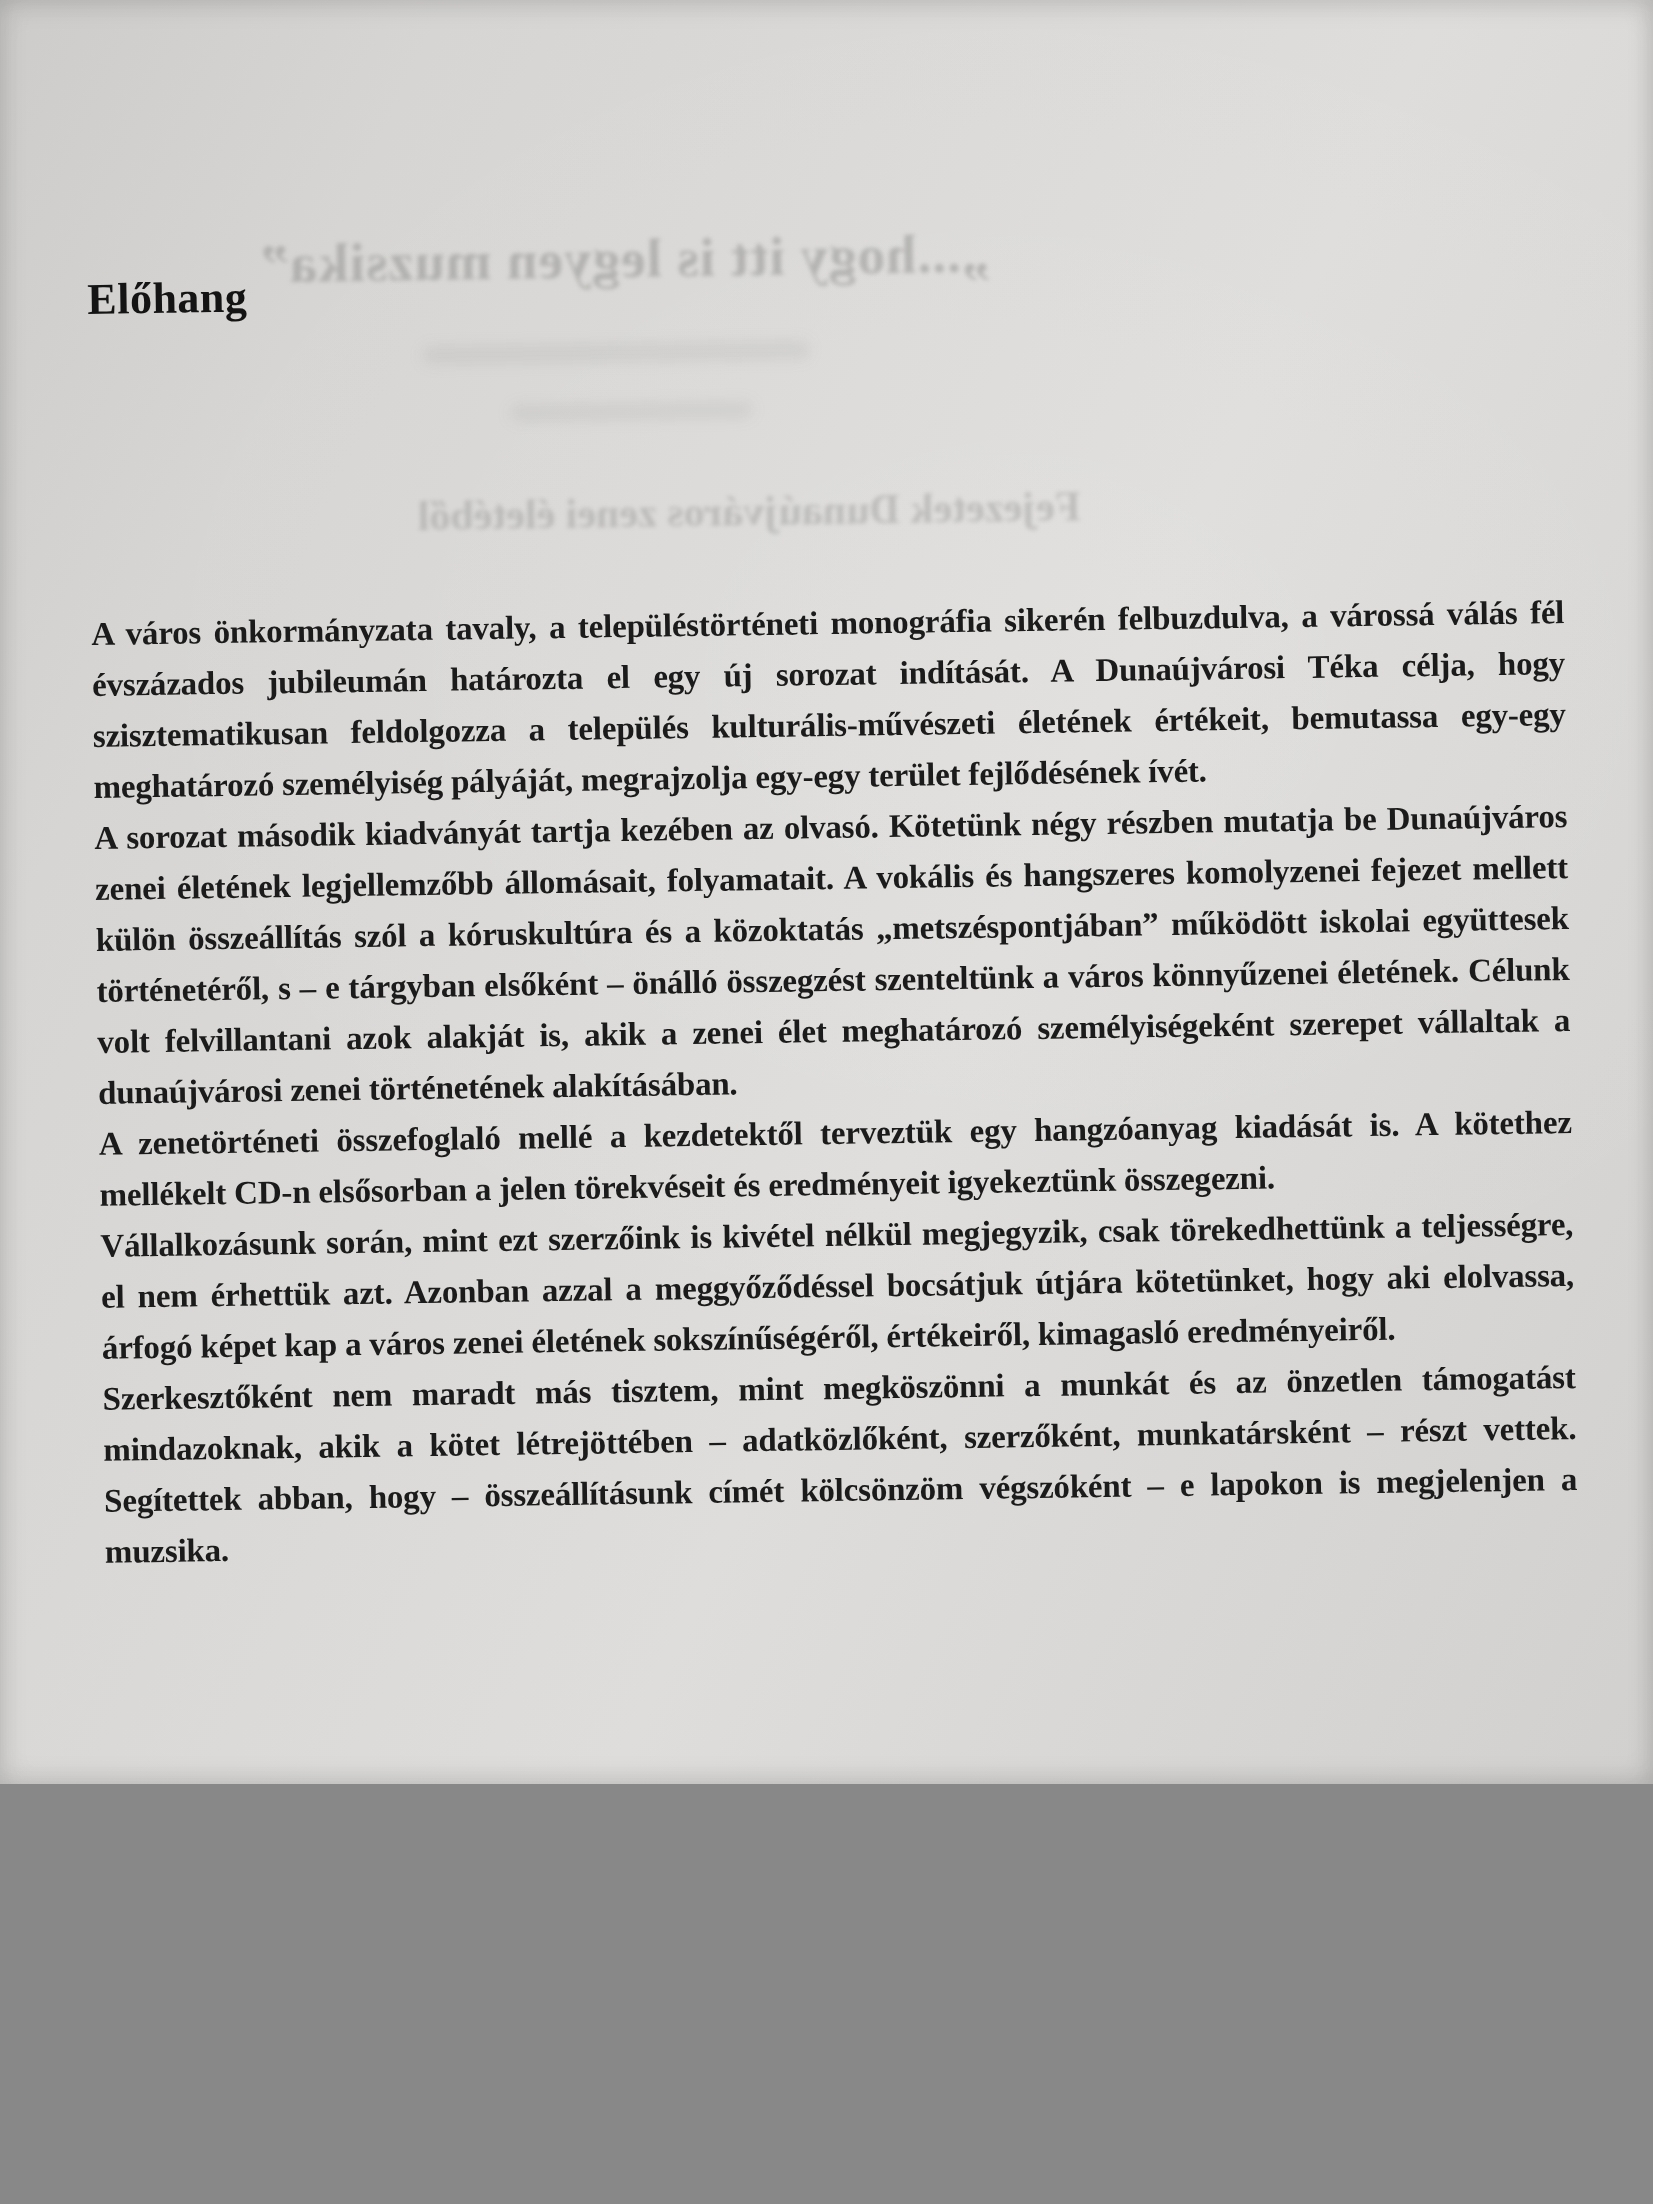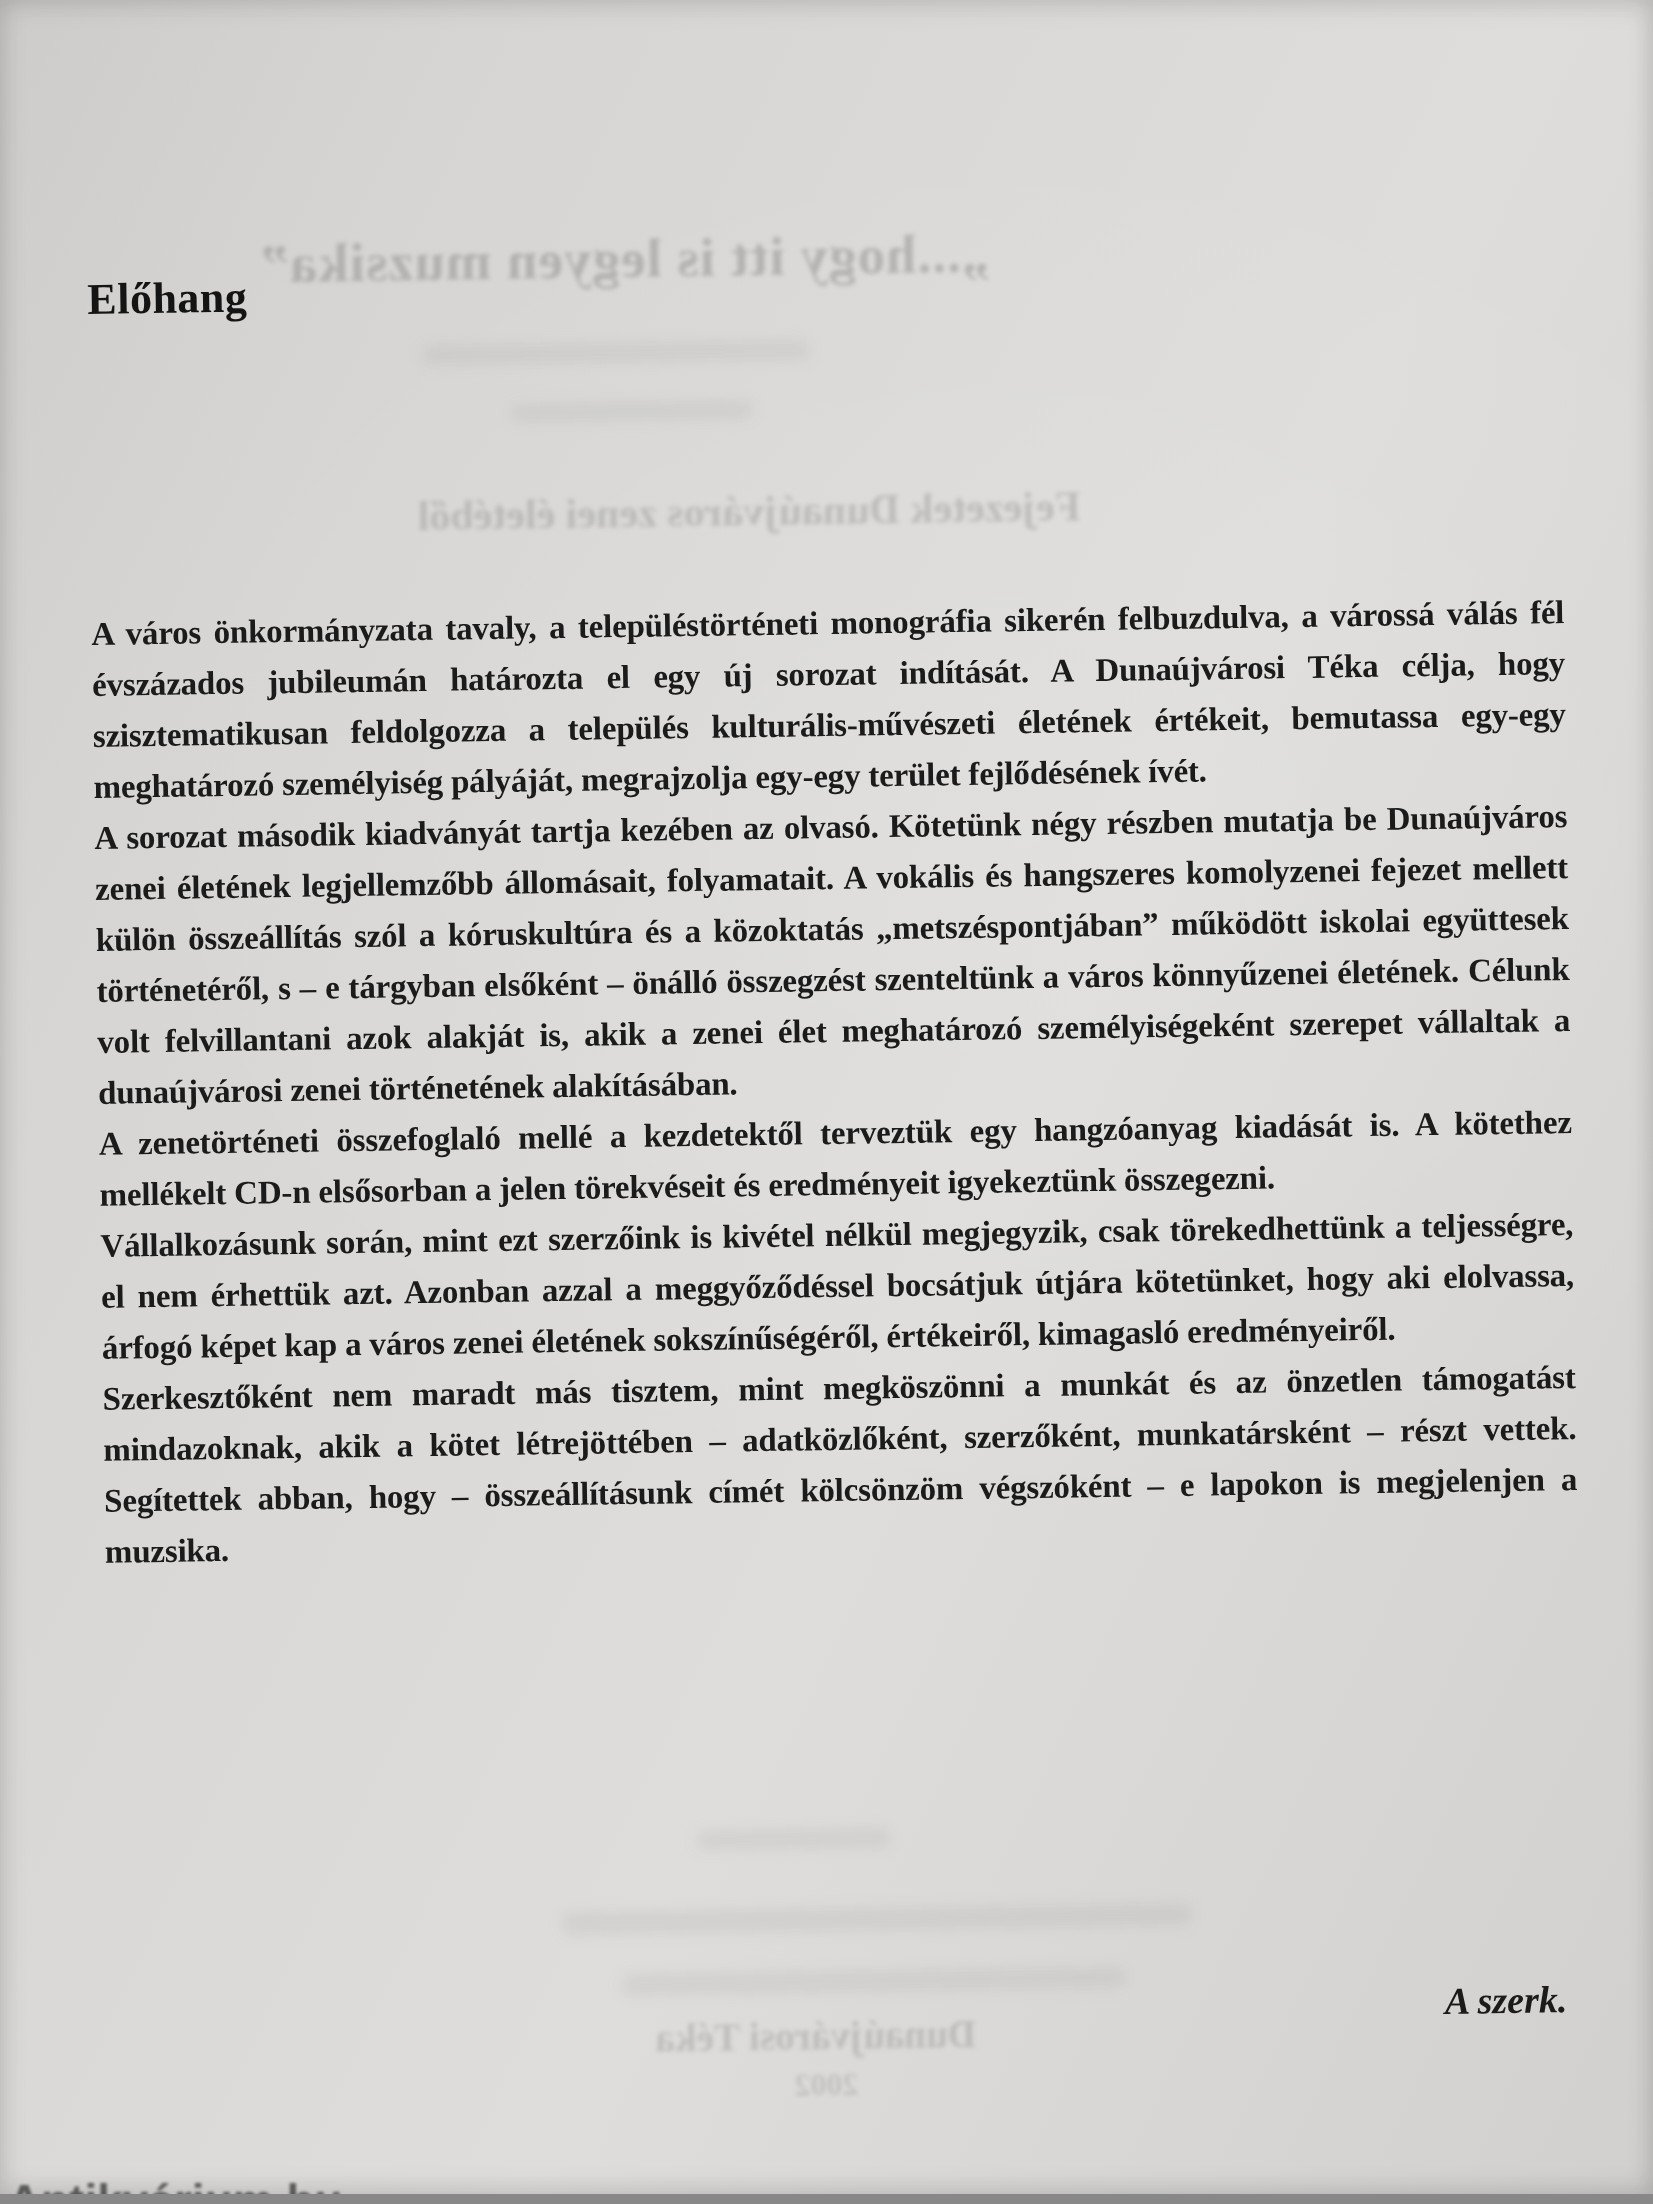--- a/index.html
+++ b/index.html
@@ -3,21 +3,21 @@
 <meta charset="utf-8">
 <style>
   html, body {
     margin: 0;
     padding: 0;
     background: #888;
   }
   .page {
     position: relative;
     width: 1654px;
-    height: 2194px;
+    height: 1784px;
     overflow: hidden;
     background:
       radial-gradient(ellipse 1359px 1067px at 62% 38%, rgba(255,255,255,0.10), rgba(255,255,255,0) 70%),
       linear-gradient(115deg, #cdccca 0%, #d6d5d3 18%, #dbdad8 42%, #dedddb 58%, #d8d7d5 78%, #d1d0ce 100%);
     font-family: "Liberation Serif", "DejaVu Serif", serif;
   }
   .page::after {
     content: "";
     position: absolute;
     inset: 0;

